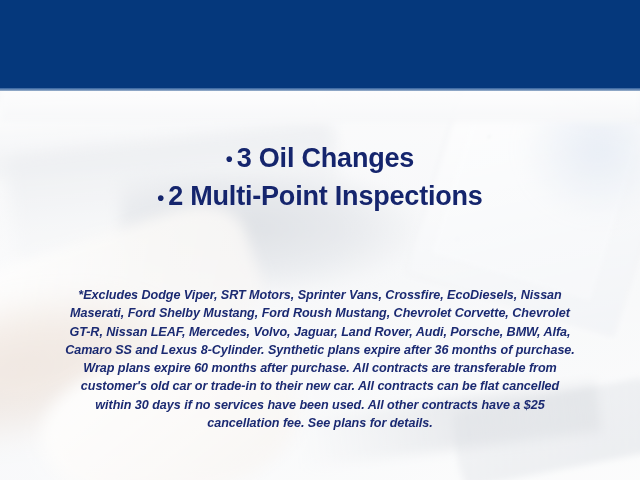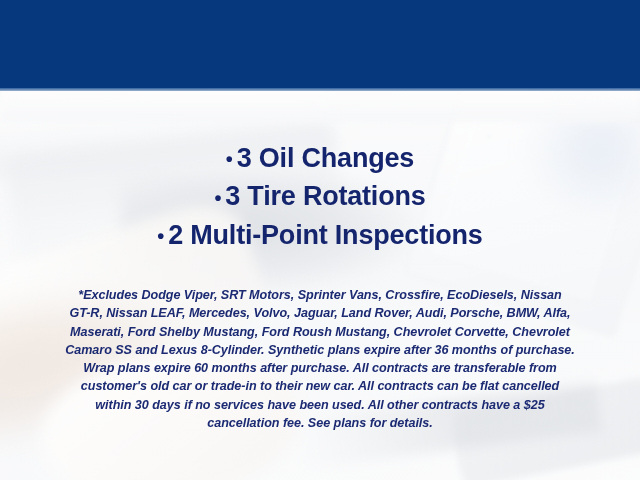--- a/index.html
+++ b/index.html
@@ -244,28 +244,27 @@
     <div class="shape s-topband"></div>
     <div class="bg-veil"></div>
   </div>
 
   <div class="banner"></div>
   <div class="banner-underline"></div>
   <div class="banner-title"><span>ExtraCare Package</span><span class="star">*</span></div>
 
   <div class="bullets">
     <div class="bullet-line"><span class="dot">•</span><span>3 Oil Changes</span></div>
-    <div class="bullet-line"><span class="dot">•</span><span>3 Tire Rotations</span></div>
     <div class="bullet-line"><span class="dot">•</span><span>2 Multi-Point Inspections</span></div>
   </div>
 
   <div class="disclaimer">
     <p>*Excludes Dodge Viper, SRT Motors, Sprinter Vans, Crossfire, EcoDiesels, Nissan</p>
+    <p>Maserati, Ford Shelby Mustang, Ford Roush Mustang, Chevrolet Corvette, Chevrolet</p>
     <p>GT-R, Nissan LEAF, Mercedes, Volvo, Jaguar, Land Rover, Audi, Porsche, BMW, Alfa,</p>
-    <p>Maserati, Ford Shelby Mustang, Ford Roush Mustang, Chevrolet Corvette, Chevrolet</p>
     <p>Camaro SS and Lexus 8-Cylinder. Synthetic plans expire after 36 months of purchase.</p>
     <p>Wrap plans expire 60 months after purchase. All contracts are transferable from</p>
     <p>customer's old car or trade-in to their new car. All contracts can be flat cancelled</p>
     <p>within 30 days if no services have been used. All other contracts have a $25</p>
     <p>cancellation fee. See plans for details.</p>
   </div>
 
 </div>
 
 </body></html>

